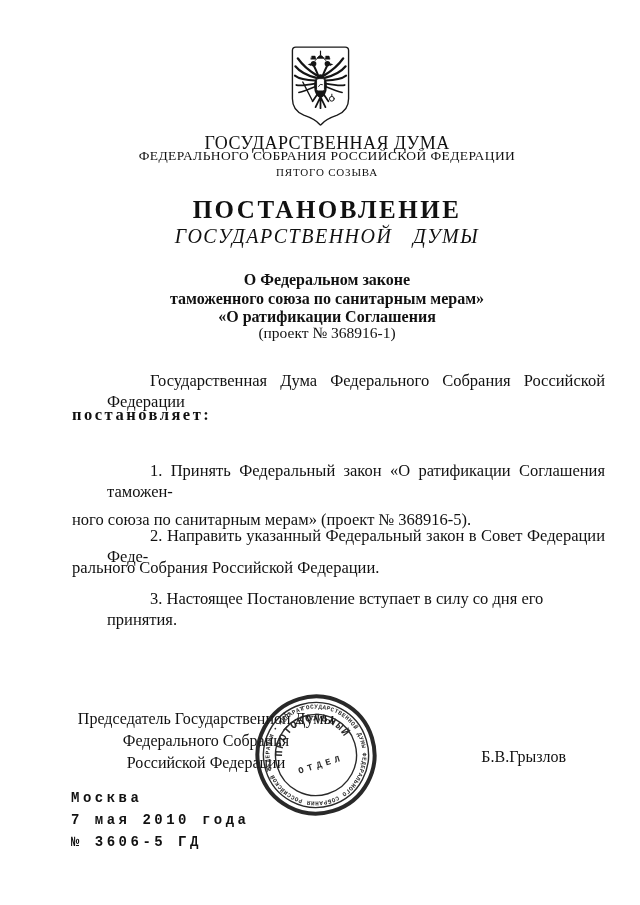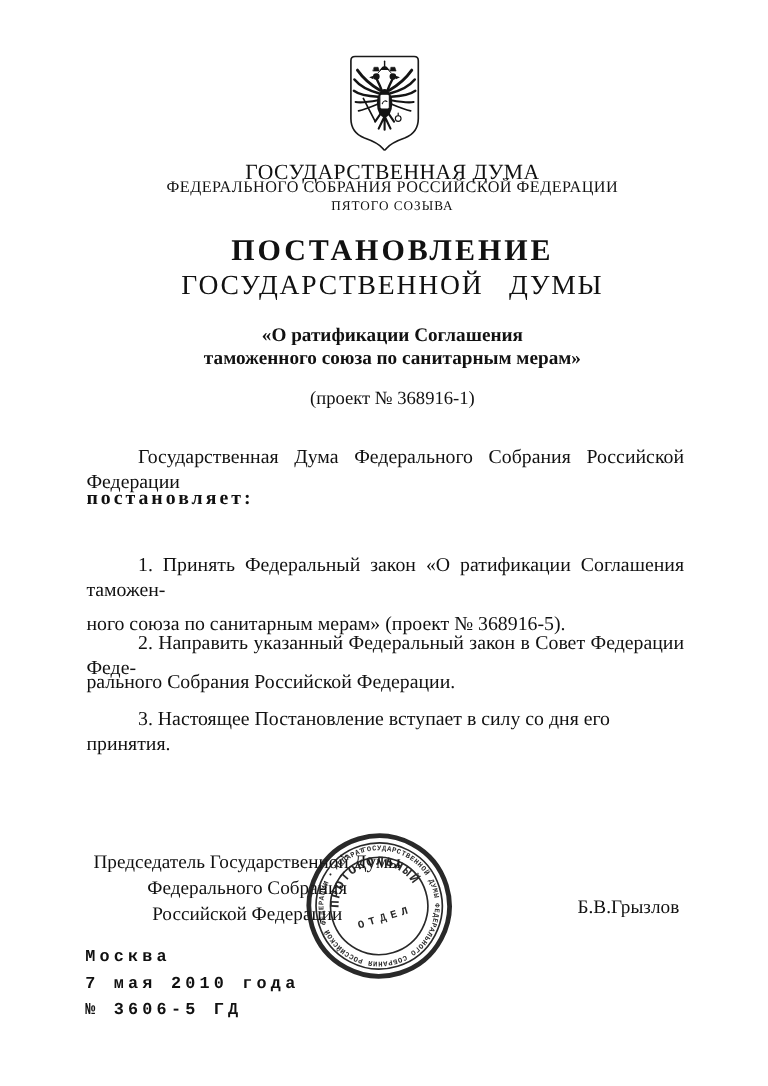--- a/index.html
+++ b/index.html
@@ -9,27 +9,27 @@
     -webkit-font-smoothing:antialiased;
   }
   .abs{position:absolute;}
   
   #emblem{left:287px;top:44px;width:67px;height:84px;}
   .hdr{left:14px;width:626px;text-align:center;white-space:nowrap;line-height:1;}
   .hdr1{top:134px;font-size:18px;letter-spacing:0.4px;}
   .hdr2{top:149px;font-size:13.5px;letter-spacing:0.4px;}
   .hdr3{top:167px;font-size:11px;letter-spacing:0.8px;}
   .post1{top:197px;font-size:25px;font-weight:700;letter-spacing:2.5px;}
-  .post2{top:226px;font-size:23px;letter-spacing:1.5px;word-spacing:14px;}
+  .post2{top:226px;font-size:20px;letter-spacing:1.5px;word-spacing:14px;font-style:italic;}
   
   .subject{top:271px;font-size:16px;font-weight:700;line-height:18.5px;}
   .subj4{top:325px;font-size:15.5px;font-weight:400;}
   
   .bodyline{left:72px;width:498px;font-size:16.5px;line-height:1.25;white-space:normal;}
-  .indent{text-indent:43px;}
+  .indent{text-indent:43px;margin-left:35px;}
   .just{text-align:justify;text-align-last:justify;}
   .p-pre1{top:371px;}
   .p-pre2{top:405px;font-weight:700;letter-spacing:2.5px;}
   .i1l1{top:461px;} .i1l2{top:494px;margin-top:16px;}
   .i2l1{top:526px;} .i2l2{top:558px;}
   .i3l1{top:589px;}
   
   .sig{left:70px;top:708px;width:272px;text-align:center;font-size:16px;line-height:22px;}
   .sig div{white-space:nowrap;}
   .sig-name{left:426px;top:748px;width:140px;text-align:right;font-size:16px;white-space:nowrap;}
@@ -77,22 +77,23 @@
 </svg>
 
 <div class="abs hdr hdr1">ГОСУДАРСТВЕННАЯ ДУМА</div>
 <div class="abs hdr hdr2">ФЕДЕРАЛЬНОГО СОБРАНИЯ РОССИЙСКОЙ ФЕДЕРАЦИИ</div>
 <div class="abs hdr hdr3">ПЯТОГО СОЗЫВА</div>
 
 <div class="abs hdr post1">ПОСТАНОВЛЕНИЕ</div>
 <div class="abs hdr post2">ГОСУДАРСТВЕННОЙ ДУМЫ</div>
 
 <div class="abs hdr subject">
+  <div>О Федеральном законе</div>
+  <div>таможенного союза по санитарным мерам»</div>
   <div>«О ратификации Соглашения</div>
-  <div>таможенного союза по санитарным мерам»</div>
 </div>
 <div class="abs hdr subj4">(проект № 368916-1)</div>
 
 <div class="abs bodyline indent just p-pre1">Государственная Дума Федерального Собрания Российской Федерации</div>
 <div class="abs bodyline p-pre2">постановляет:</div>
 
 <div class="abs bodyline indent just i1l1">1. Принять Федеральный закон «О ратификации Соглашения таможен-</div>
 <div class="abs bodyline i1l2">ного союза по санитарным мерам» (проект № 368916-5).</div>
 
 <div class="abs bodyline indent just i2l1">2. Направить указанный Федеральный закон в Совет Федерации Феде-</div>

